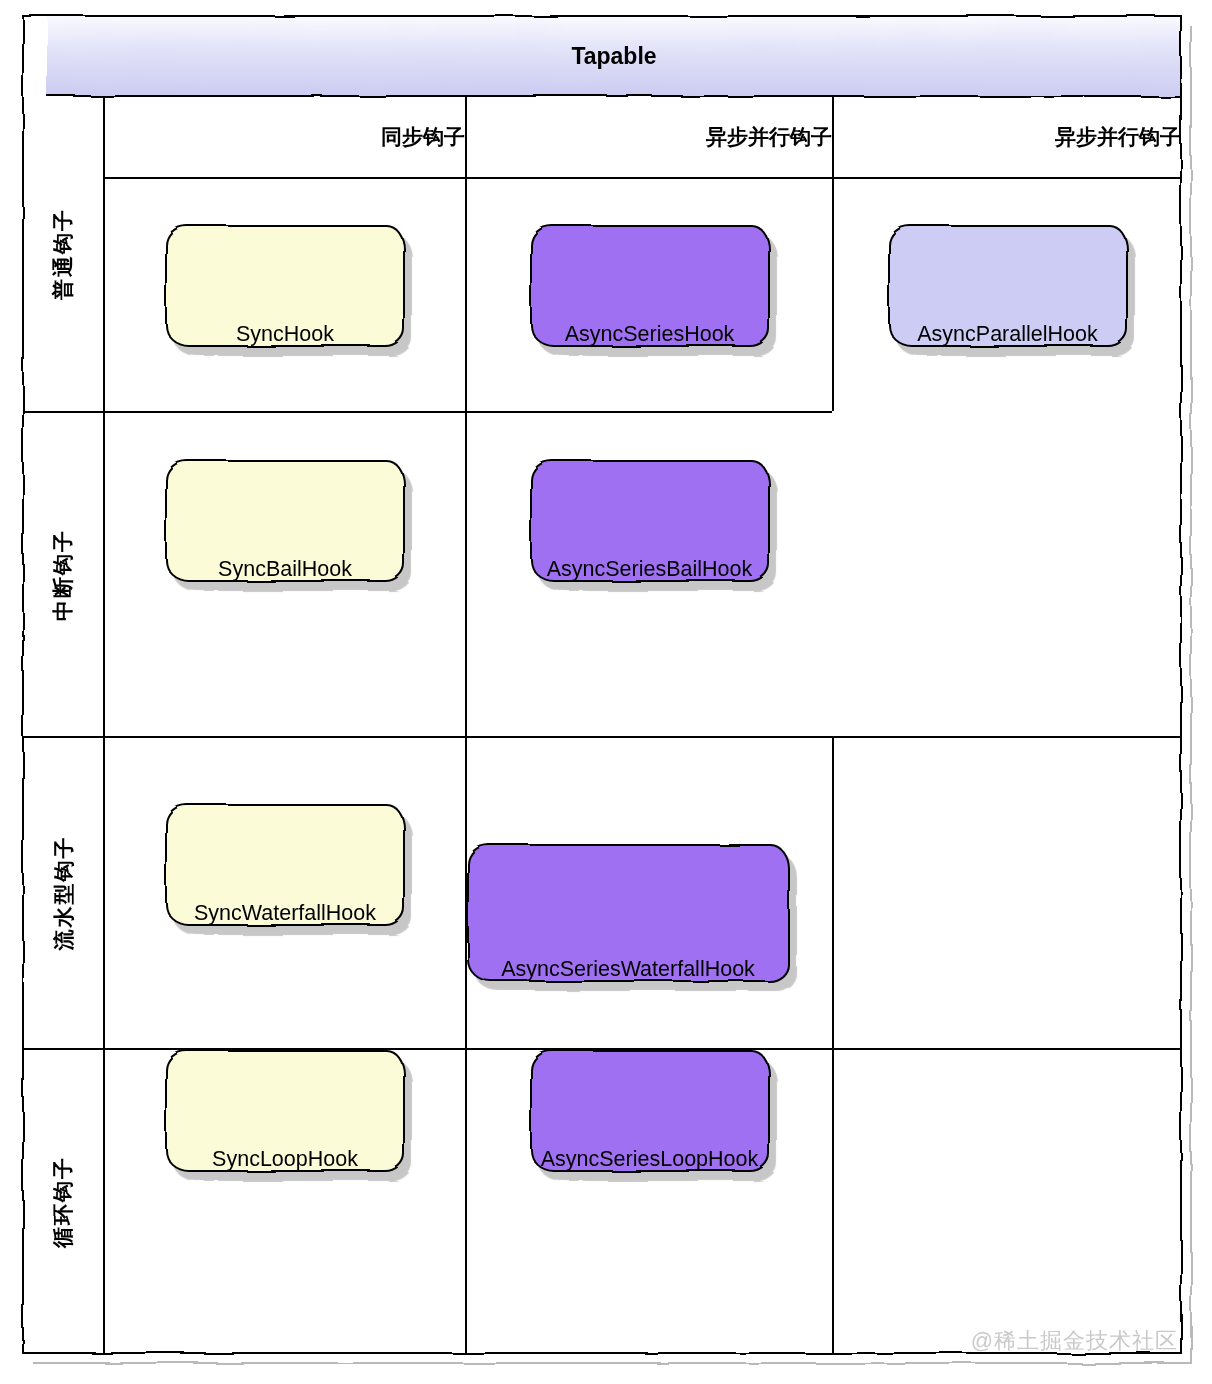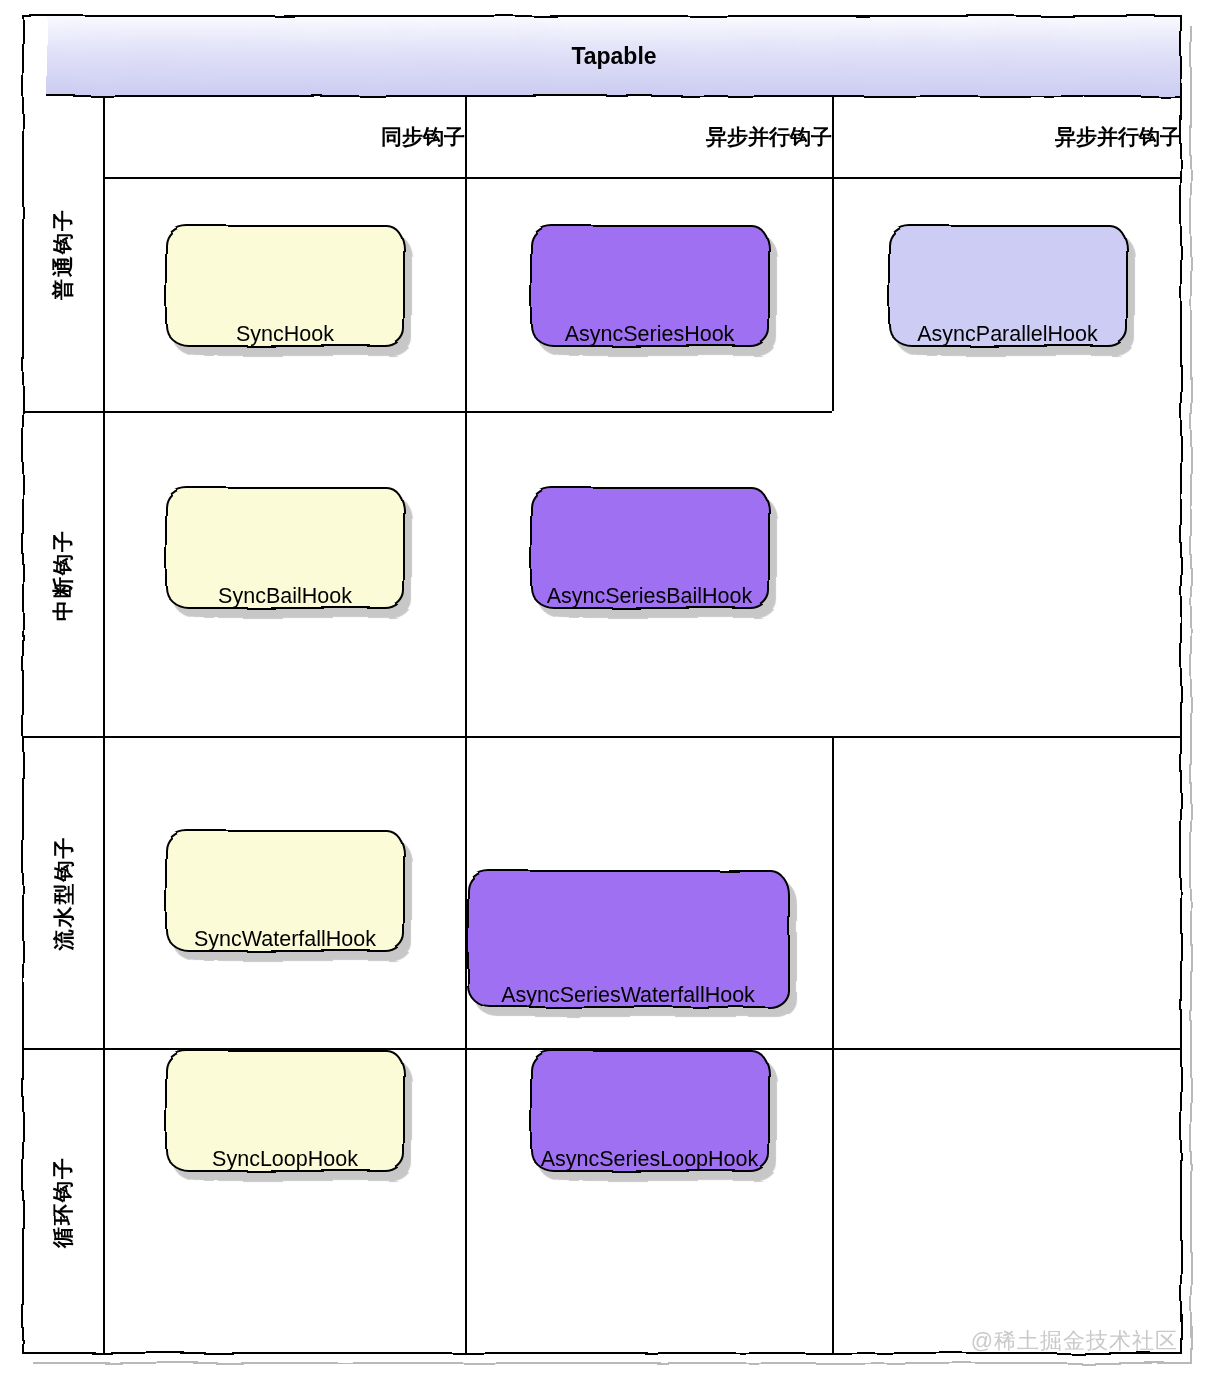--- a/index.html
+++ b/index.html
@@ -38,22 +38,22 @@
     border-left:2px solid #000;border-bottom:2px solid #000;
     display:flex;align-items:center;justify-content:flex-end;
     font-weight:bold;font-size:21px;
   }
   .sb{display:flex;align-items:center;justify-content:center;}
   .sb.bt{border-top:2px solid #000;}
   .rl{transform:rotate(-90deg);white-space:nowrap;font-weight:bold;font-size:21px;letter-spacing:2px;}
   .bc{border-left:2px solid #000;display:flex;justify-content:center;align-items:flex-start;}
   .bc.bt{border-top:2px solid #000;}
   .pt46{padding-top:46px;}
-  .pt74{padding-top:74px;}
-  .pt86{padding-top:92px;}
+  .pt74{padding-top:47px;}
+  .pt86{padding-top:66px;}
   .pt58{}
   .flush{justify-content:flex-start;}
   .box{position:relative;width:240px;height:122px;display:flex;align-items:flex-end;justify-content:center;}
   .box.w320{width:320px;height:124px;}
   .box.w322{width:322px;height:138px;margin-top:40px;}
   .box-bg{
     position:absolute;inset:0;border:2.5px solid #000;
     border-radius:22px 18px 20px 24px / 20px 24px 18px 22px;
     box-shadow:7px 9px 1px rgba(0,0,0,0.22);
     filter:url(#rough);

